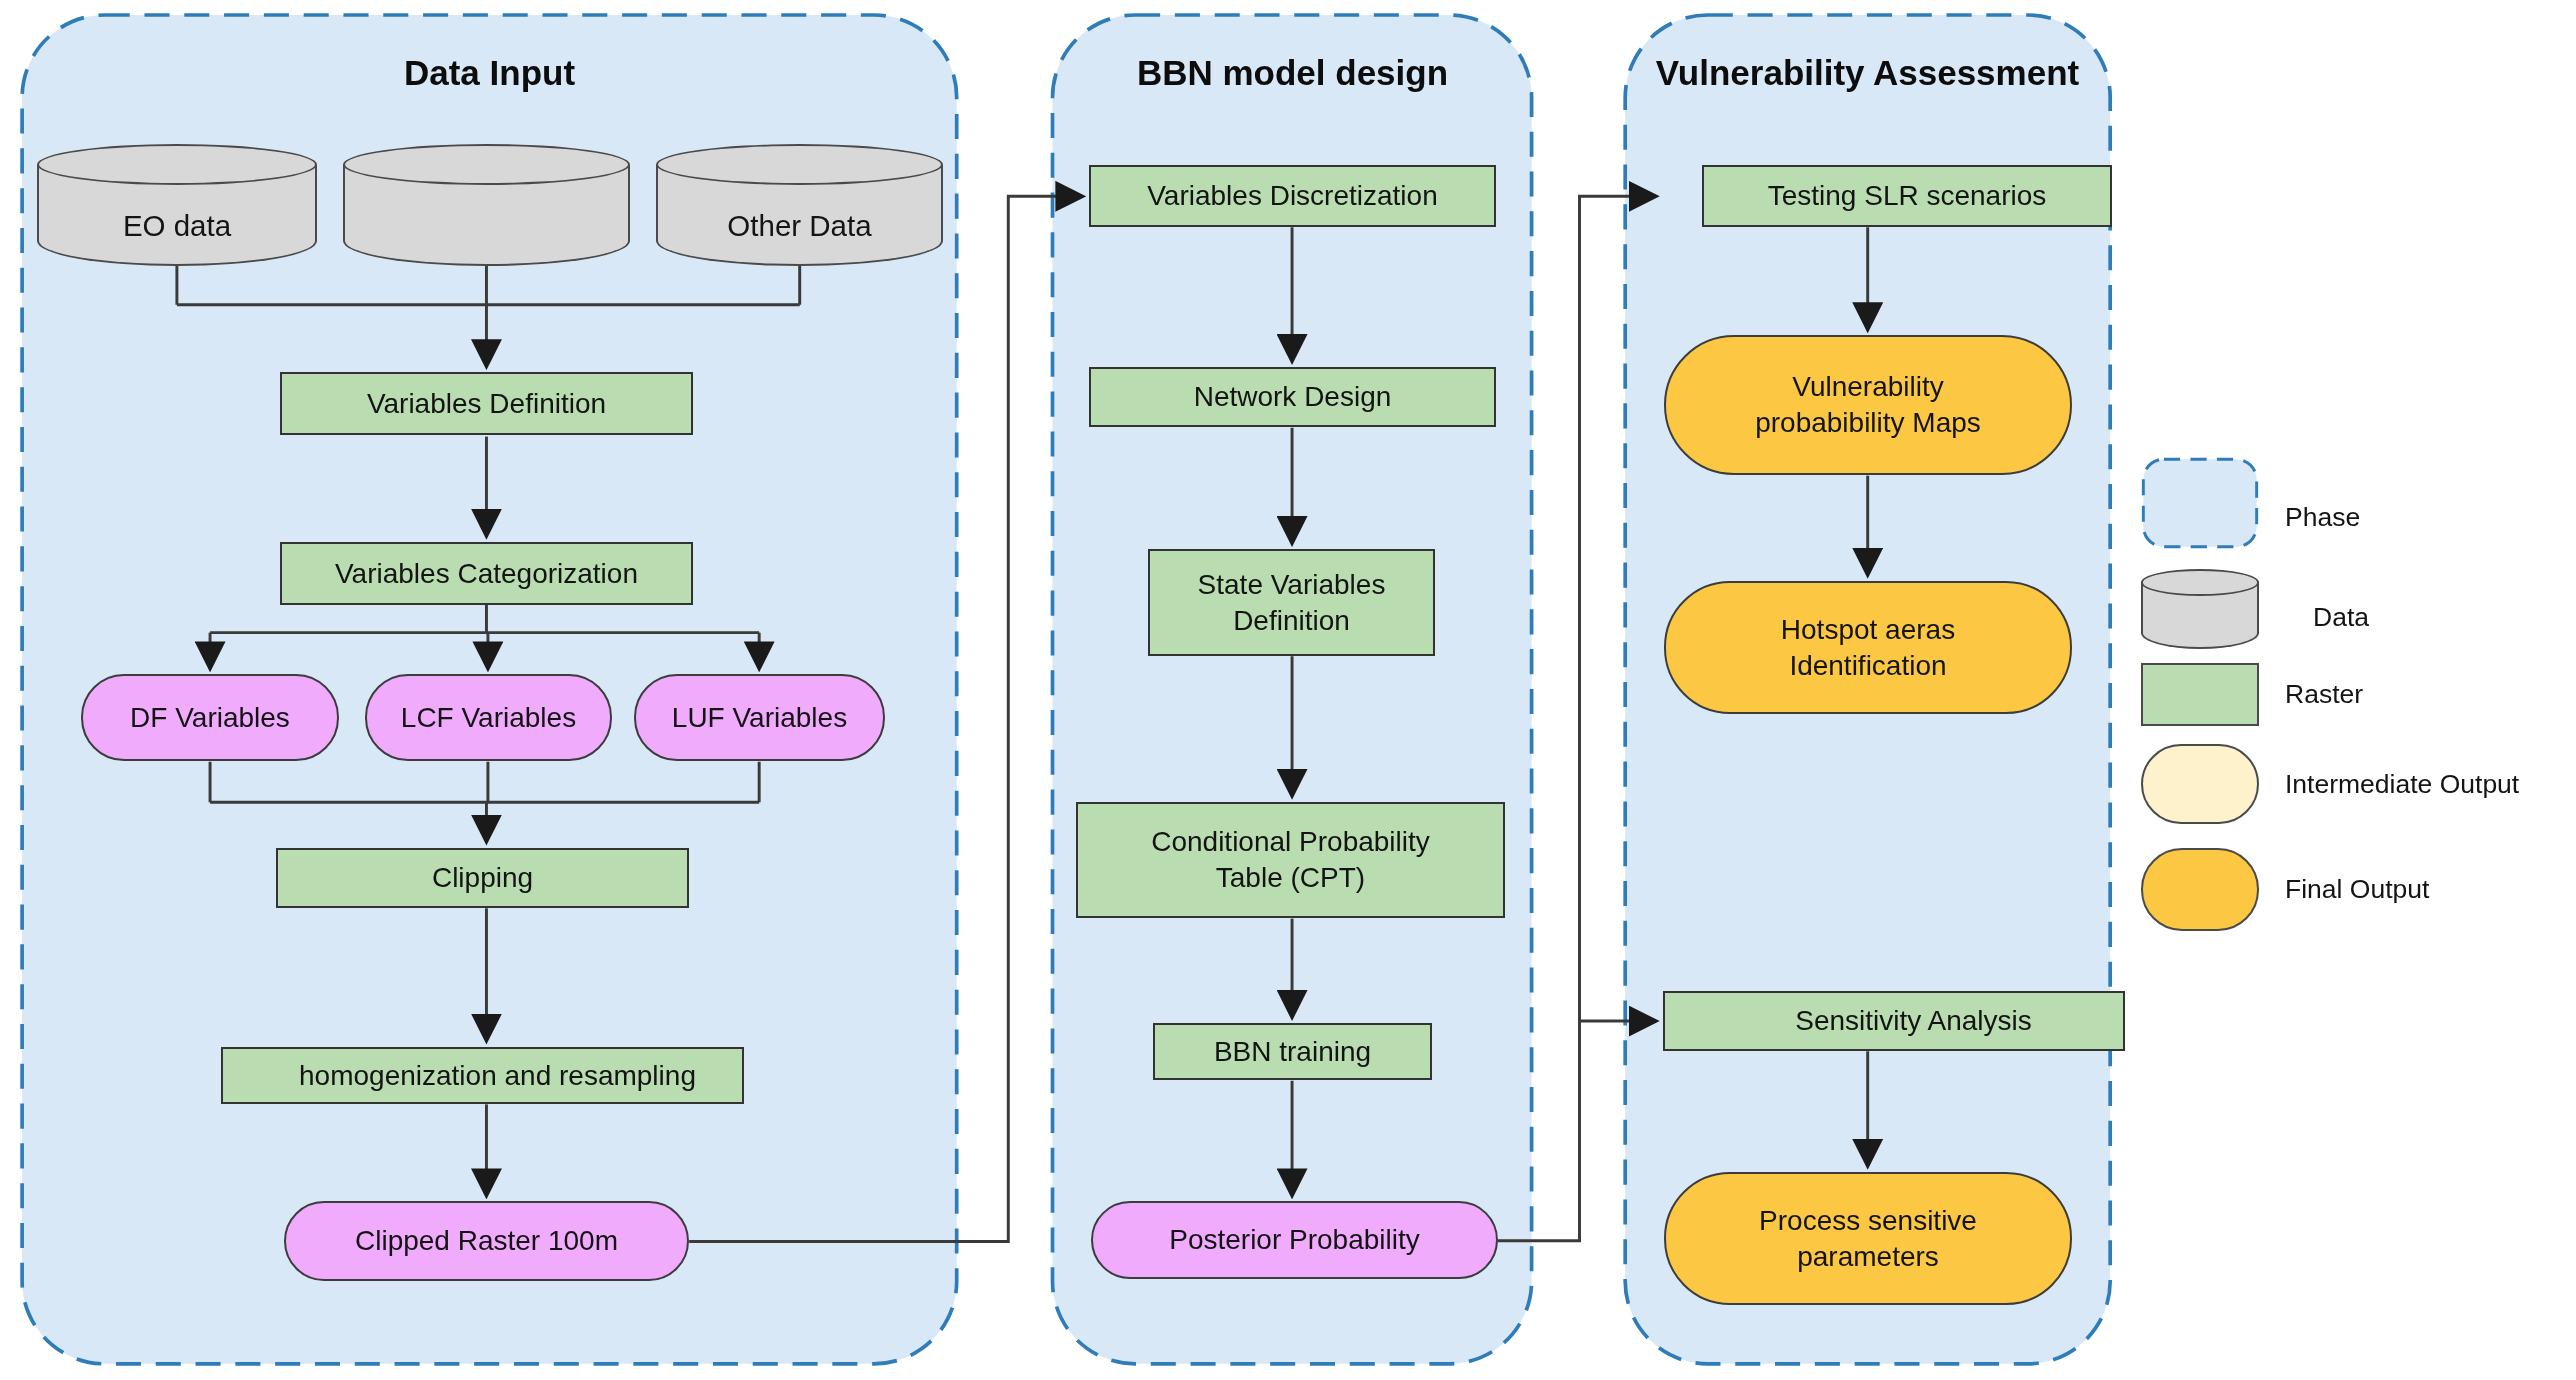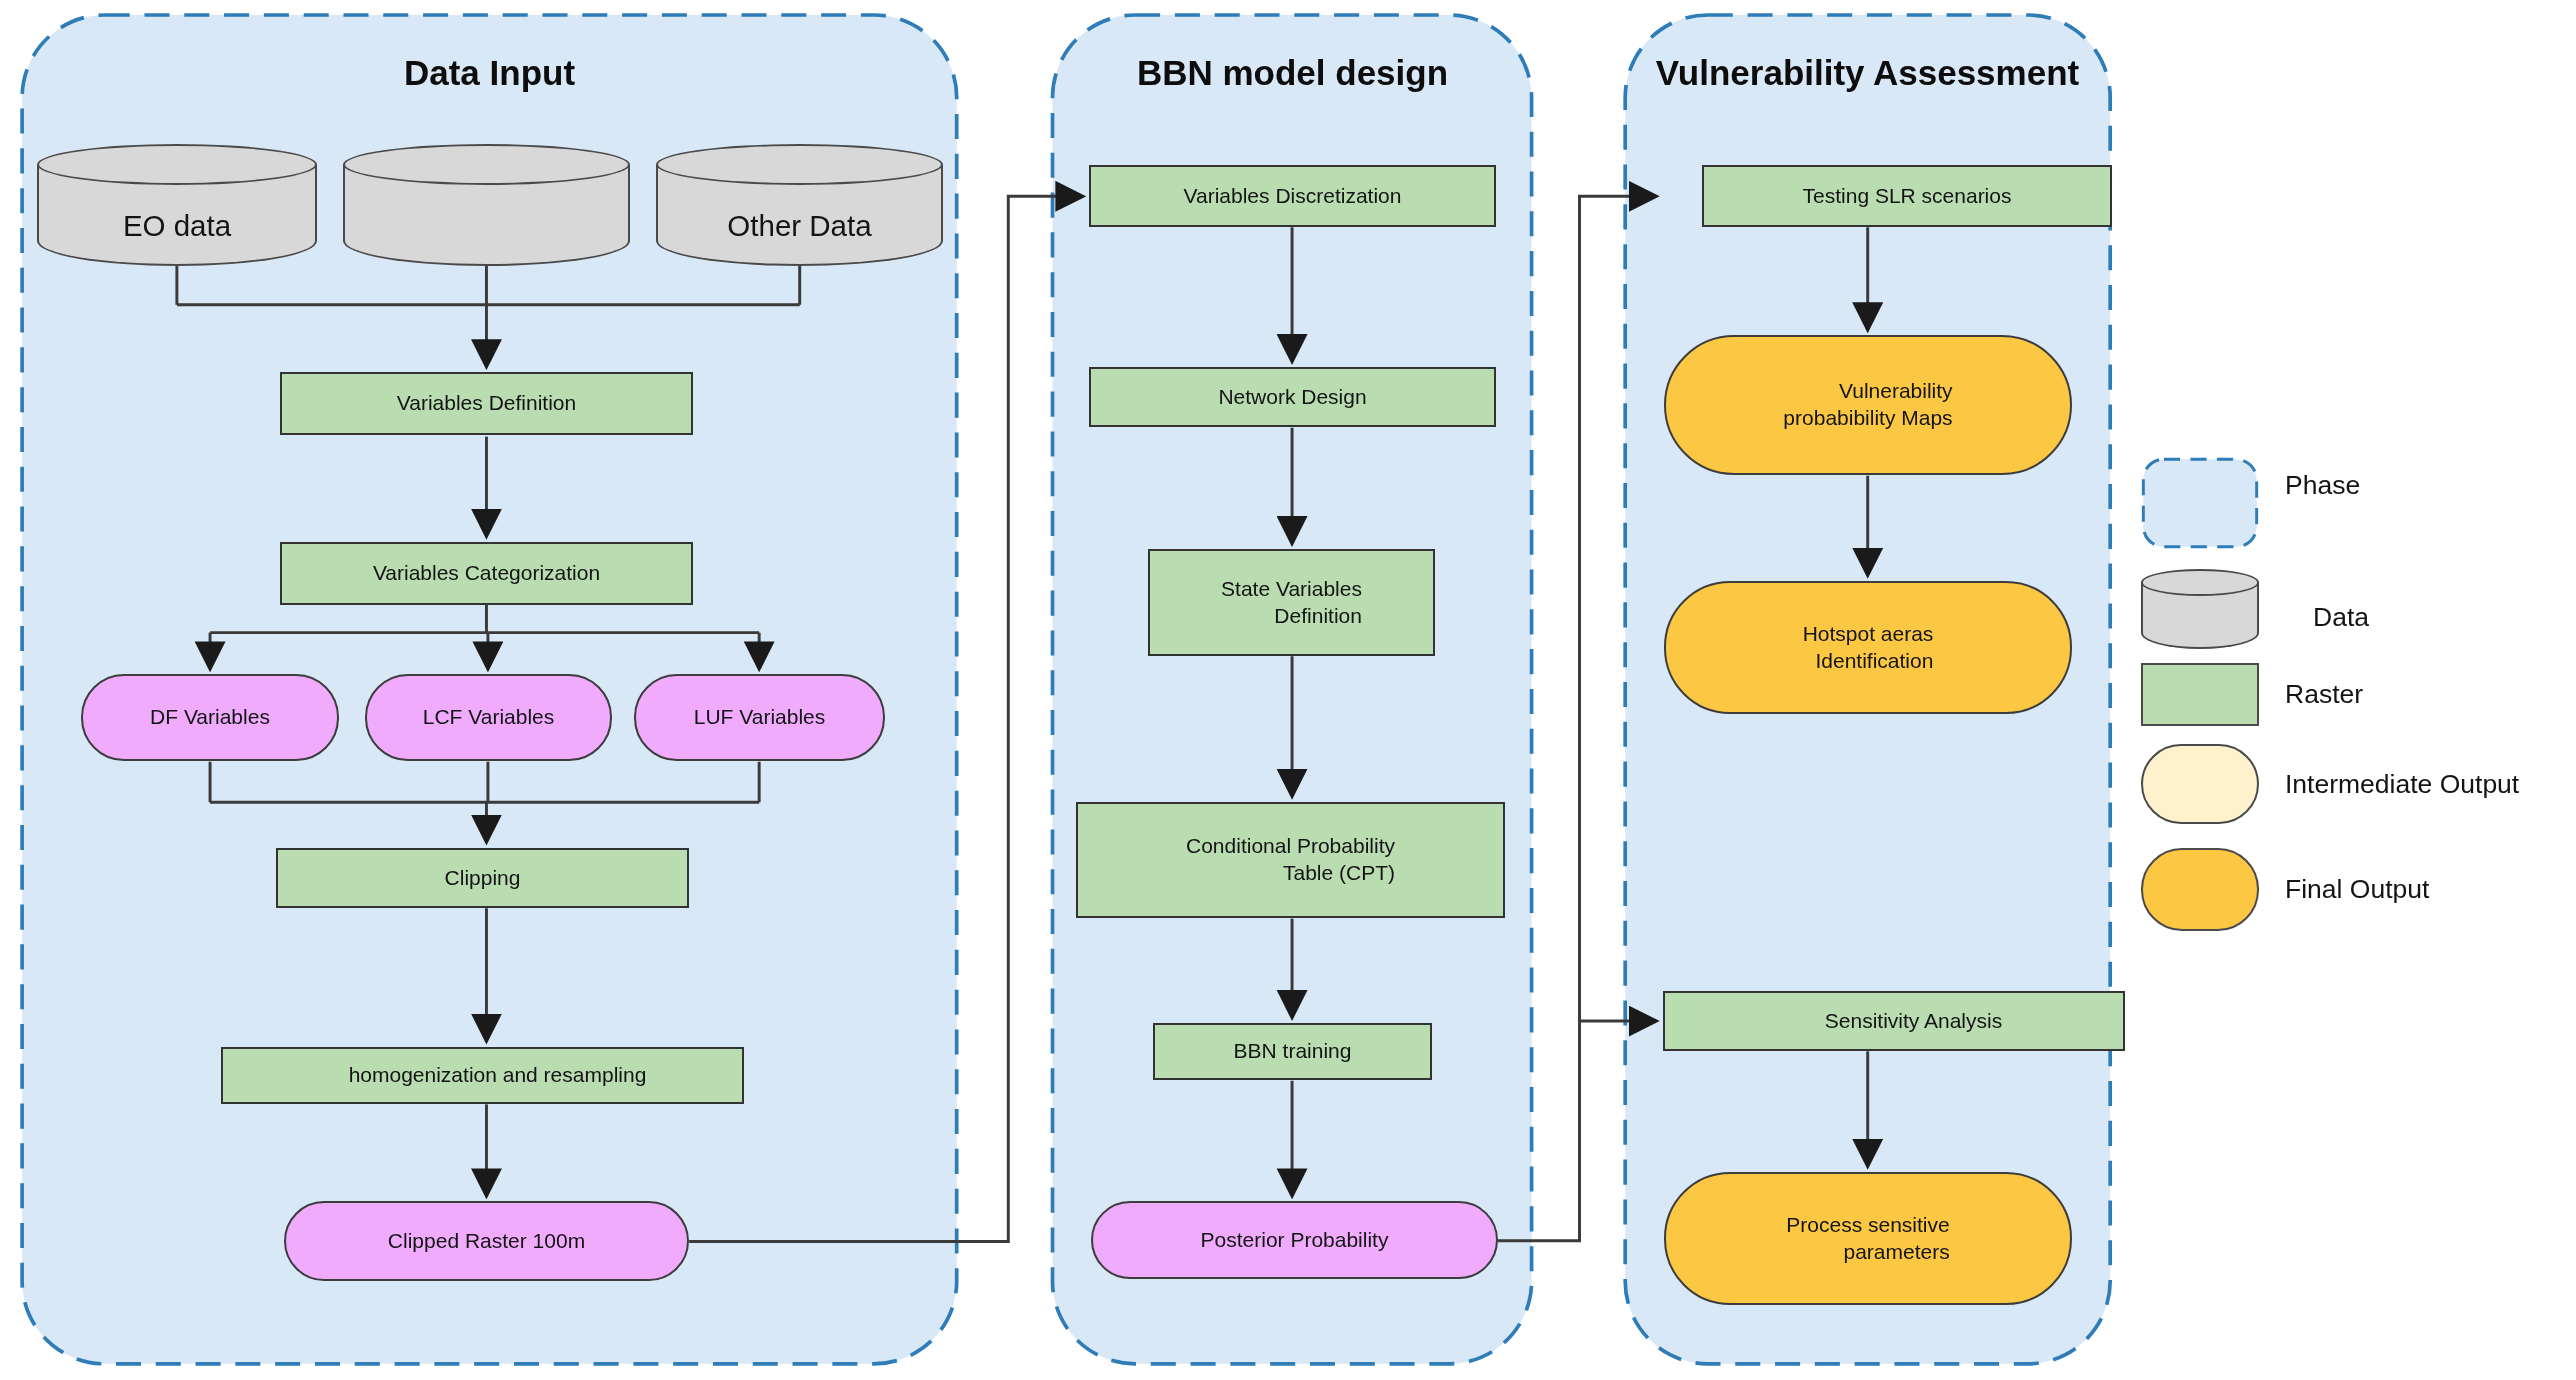--- a/index.html
+++ b/index.html
@@ -16,22 +16,22 @@
     position:absolute; left:0; top:0; width:2576px; height:1381px; z-index:1;
   }
   .phase-title {
     position:absolute; z-index:3;
     text-align:center;
     font-size:35px; font-weight:700; color:#0d0d0d;
   }
   .node {
     position:absolute; z-index:2;
     display:flex; align-items:center; justify-content:center;
-    text-align:right;
-    font-size:21px; line-height:1.28;
+    text-align:center;
+    font-size:28px; line-height:1.28;
     white-space:pre-line;
     box-sizing:border-box;
     color:#141414;
   }
   .process { background:#b9dcb0; border:2.2px solid #333333; }
   .pill    { background:#f0abfc; border:2.2px solid #3c3c3c; }
   .final   { background:#fcc843; border:2.2px solid #3c3c3c; }
 
   
   .cylinder { position:absolute; z-index:2; }
@@ -156,21 +156,21 @@
   <div class="node final" style="left:1664px; top:1172px; width:408px; height:133px; border-radius:66px;">Process sensitive
 parameters</div>
 
   <div>
 
     <div class="legend-swatch" style="left:2141px; top:457px; width:118px; height:92px;">
       <svg width="118" height="92" viewBox="0 0 160 125">
         <rect x="3" y="3" width="154" height="119" rx="28" ry="28" fill="#d9e8f6" stroke="#2e7cb8" stroke-width="4" stroke-dasharray="22 14"></rect>
       </svg>
     </div>
-    <div class="legend-label" style="left:2285px; top:439px; height:92px;">Phase</div>
+    <div class="legend-label" style="left:2285px; top:471px; height:92px;">Phase</div>
 
     <div class="cylinder lg-cyl legend-swatch" style="left:2141px; top:569px; width:118px; height:80px;">
       <div class="cyl-body"></div>
       <div class="cyl-top"></div>
     </div>
     <div class="legend-label" style="left:2285px; top:577px; height:80px;margin-left:28px;">Data</div>
 
     <div class="legend-swatch lg-process" style="left:2141px; top:663px; width:118px; height:63px;"></div>
     <div class="legend-label" style="left:2285px; top:663px; height:63px;">Raster</div>
 

